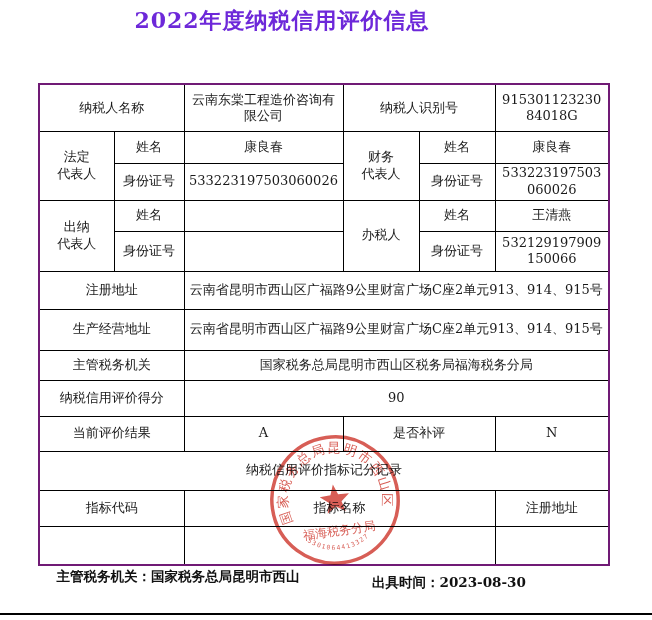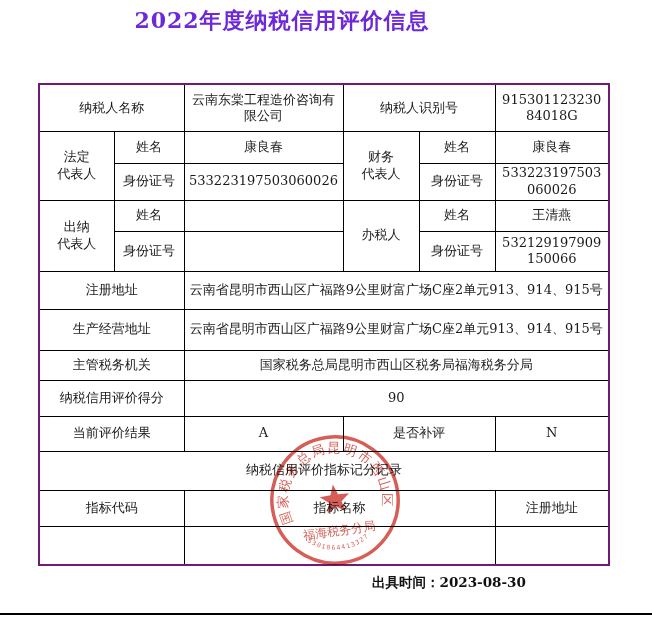--- a/index.html
+++ b/index.html
@@ -139,20 +139,20 @@
     </text>
     <polygon fill="#cf3a30" points="70,54 74.0,64.5 85.2,65.1 76.5,72.1 79.4,82.9 70,76.8 60.6,82.9 63.5,72.1 54.8,65.1 66.0,64.5"></polygon>
     <text x="70" y="106" text-anchor="middle" font-size="12.5" fill="#cf3a30" font-family="'DejaVu Serif','Liberation Serif',serif">福海税务分局</text>
     <text font-size="6.5" letter-spacing="1.4" fill="#cf3a30" font-family="'DejaVu Sans Mono','Liberation Mono',monospace">
       <textPath href="#sealArcBottom" startOffset="8">5301064413327</textPath>
     </text>
   </svg>
 </div>
 
 <div class="footer-left">
-  <br>
+  <span>主管税务机关：国家税务总局昆明市西山</span><br>
 </div>
 
 <div class="footer-right">
   <span>出具时间：</span><span>2023-08-30</span>
 </div>
 
 <div class="bottom-rule"></div>
 
 </body></html>

